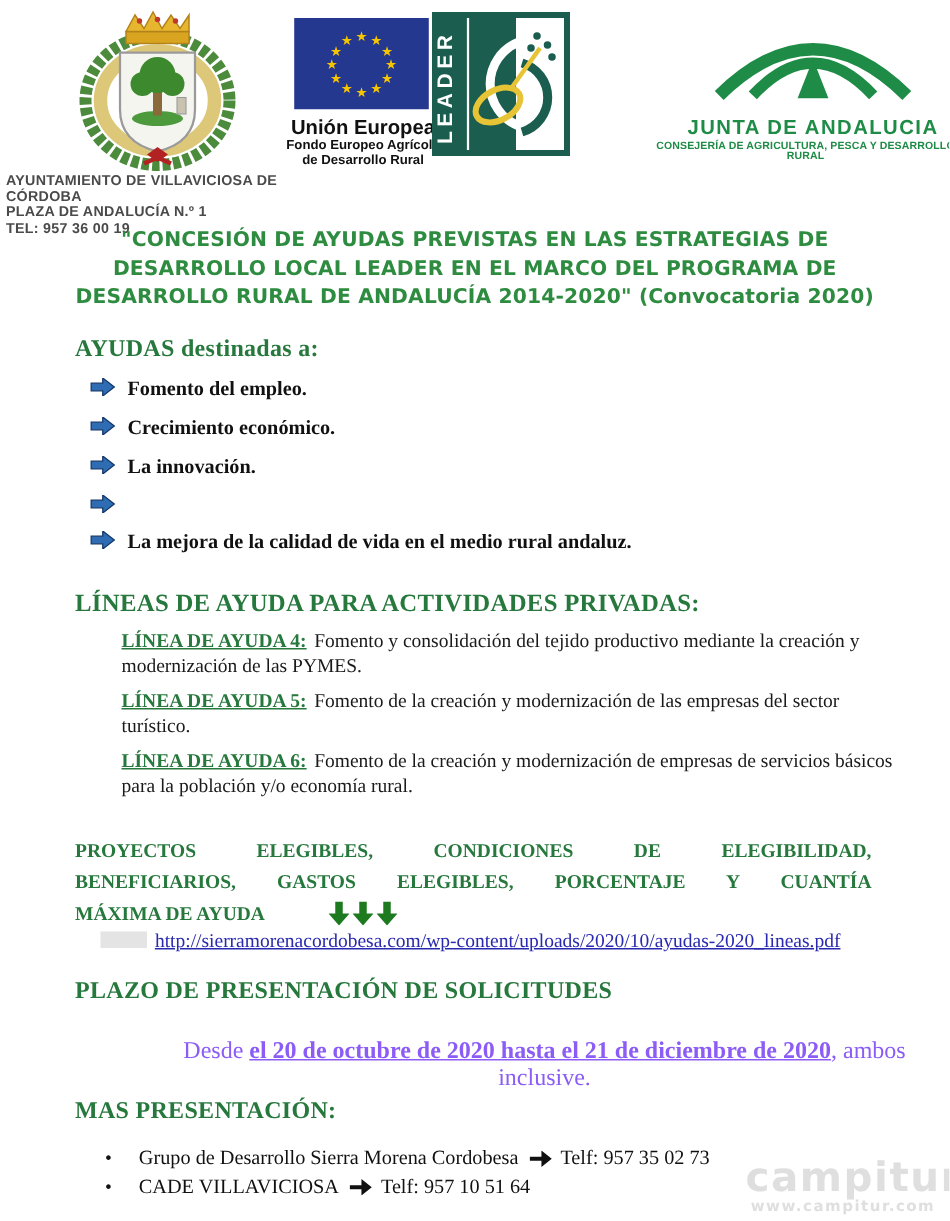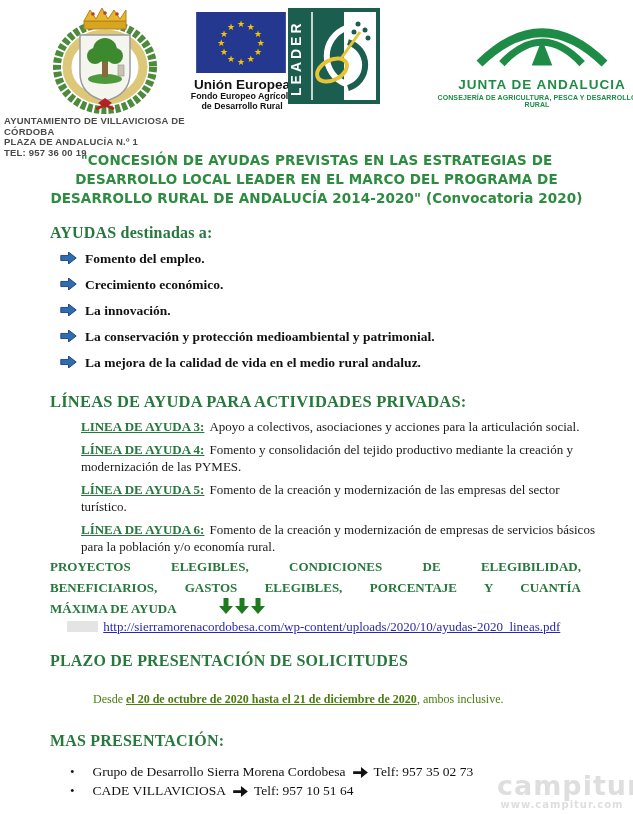--- a/index.html
+++ b/index.html
@@ -33,27 +33,27 @@
     font-weight:bold;font-size:13.5px;line-height:15px;color:#111;}
   .ayuda-item .arr{flex:0 0 auto;margin:1px 8px 0 0;}
   
   .lineas-list{left:81px;top:418px;width:514px;font-size:13px;line-height:17px;}
   .lineas-list p{margin:0 0 6px 0;}
   .linea-label{color:#26783c;font-weight:bold;text-decoration:underline;margin-right:5px;}
   
   .proyectos{left:50px;top:556px;width:531px;color:#26783c;font-weight:bold;
     font-size:13px;line-height:21px;}
   .just{text-align:justify;text-align-last:justify;}
-  .proy-last{display:flex;}
+  .proy-last{display:flex;align-items:center;}
   .down-arrows{display:inline-flex;gap:2px;margin-left:42px;}
   .link-row{left:55px;top:619px;width:540px;font-size:13px;padding-left:12px;}
   .link-box{display:inline-block;width:31px;height:11px;background:#e4e4e4;vertical-align:-1px;margin-right:2px;}
   .doc-link{color:#2929b0;text-decoration:underline;}
   
-  .plazo-text{left:93px;top:692px;font-size:12px;color:#4d7c0f;}
+  .plazo-text{left:93px;top:692px;font-size:16px;color:#8b5cf6;text-align:center;}
   .plazo-dates{font-weight:bold;text-decoration:underline;}
   .contacts{left:70px;top:763px;font-size:13.5px;line-height:18px;color:#111;}
   .contact-row{display:flex;align-items:center;margin-bottom:1px;}
   .contact-row .bullet{margin:0 18px 0 0;font-size:13px;}
   .contact-row .c-arr{margin:1px 6px 0 7px;}
   
   .watermark{right:6px;bottom:4px;width:130px;text-align:center;color:#d7d7d7;opacity:.8;
     font-family:"DejaVu Sans",sans-serif;}
   .wm-name{font-size:27px;font-weight:bold;letter-spacing:1px;line-height:26px;}
   .wm-url{font-size:10px;font-weight:bold;letter-spacing:1px;}
@@ -158,34 +158,32 @@
     <div class="ayuda-item">
       <svg class="arr" width="17" height="12" viewBox="0 0 18 14">
           <path d="M0 4 h9 v-4 l9 7 -9 7 v-4 h-9 z" fill="#2e6db4" stroke="#16386b" stroke-width="1"></path>
         </svg>
       <span>La innovación.</span>
     </div>
     <div class="ayuda-item">
       <svg class="arr" width="17" height="12" viewBox="0 0 18 14">
           <path d="M0 4 h9 v-4 l9 7 -9 7 v-4 h-9 z" fill="#2e6db4" stroke="#16386b" stroke-width="1"></path>
         </svg>
-      <span>La conservación y protección medioambiental y patrimonial.</span>
     </div>
     <div class="ayuda-item">
       <svg class="arr" width="17" height="12" viewBox="0 0 18 14">
           <path d="M0 4 h9 v-4 l9 7 -9 7 v-4 h-9 z" fill="#2e6db4" stroke="#16386b" stroke-width="1"></path>
         </svg>
       <span>La mejora de la calidad de vida en el medio rural andaluz.</span>
     </div>
   </div>
 
   <div class="abs sec-head" style="left:50px;top:392px">LÍNEAS DE AYUDA PARA ACTIVIDADES PRIVADAS:</div>
 
   <div class="abs lineas-list">
-    <p><span class="linea-label">LINEA DE AYUDA 3:</span><span>Apoyo a colectivos, asociaciones y acciones para la articulación social.</span></p>
     <p><span class="linea-label">LÍNEA DE AYUDA 4:</span><span>Fomento y consolidación del tejido productivo mediante la creación y modernización de las PYMES.</span></p>
     <p><span class="linea-label">LÍNEA DE AYUDA 5:</span><span>Fomento de la creación y modernización de las empresas del sector turístico.</span></p>
     <p><span class="linea-label">LÍNEA DE AYUDA 6:</span><span>Fomento de la creación y modernización de empresas de servicios básicos para la población y/o economía rural.</span></p>
   </div>
 
   <div class="abs proyectos">
     <div class="just">PROYECTOS ELEGIBLES, CONDICIONES DE ELEGIBILIDAD,</div>
     <div class="just">BENEFICIARIOS, GASTOS ELEGIBLES, PORCENTAJE Y CUANTÍA</div>
     <div class="proy-last">
       <span>MÁXIMA DE AYUDA</span>

